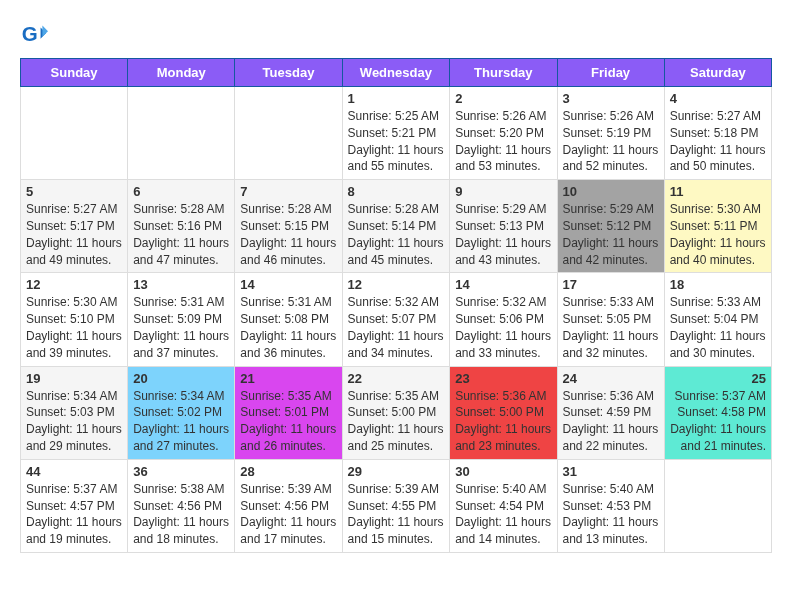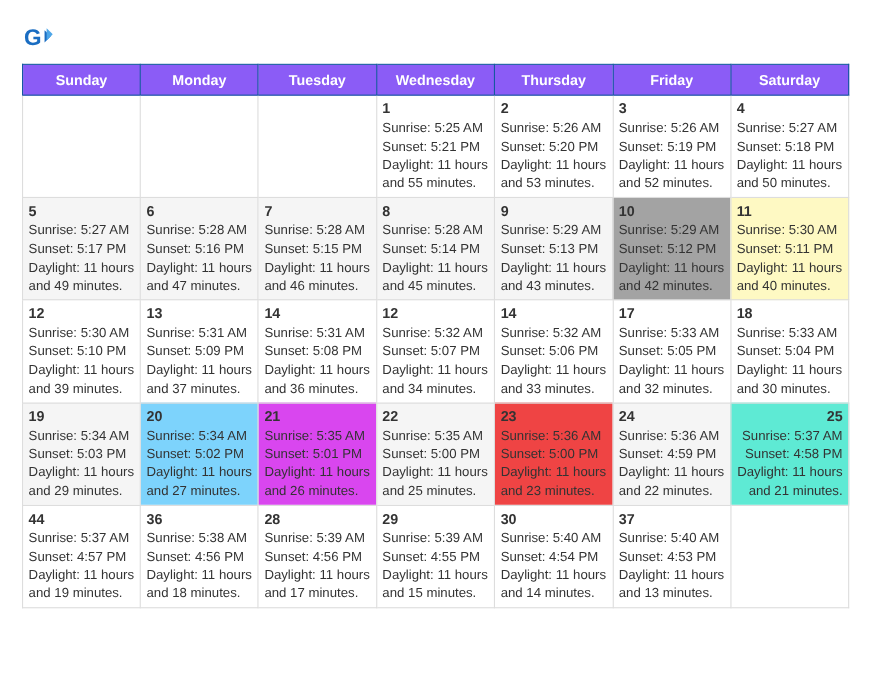--- a/index.html
+++ b/index.html
@@ -250,19 +250,19 @@
         </td>
         <td>
           <span class="day-number">29</span>
           <div class="day-info">Sunrise: 5:39 AM<br>Sunset: 4:55 PM<br>Daylight: 11 hours and 15 minutes.</div>
         </td>
         <td>
           <span class="day-number">30</span>
           <div class="day-info">Sunrise: 5:40 AM<br>Sunset: 4:54 PM<br>Daylight: 11 hours and 14 minutes.</div>
         </td>
         <td>
-          <span class="day-number">37</span>
+          <span class="day-number">31</span>
           <div class="day-info">Sunrise: 5:40 AM<br>Sunset: 4:53 PM<br>Daylight: 11 hours and 13 minutes.</div>
         </td>
         <td class="empty-cell"></td>
       </tr>
     </tbody>
 </table>
 
 </body></html>

